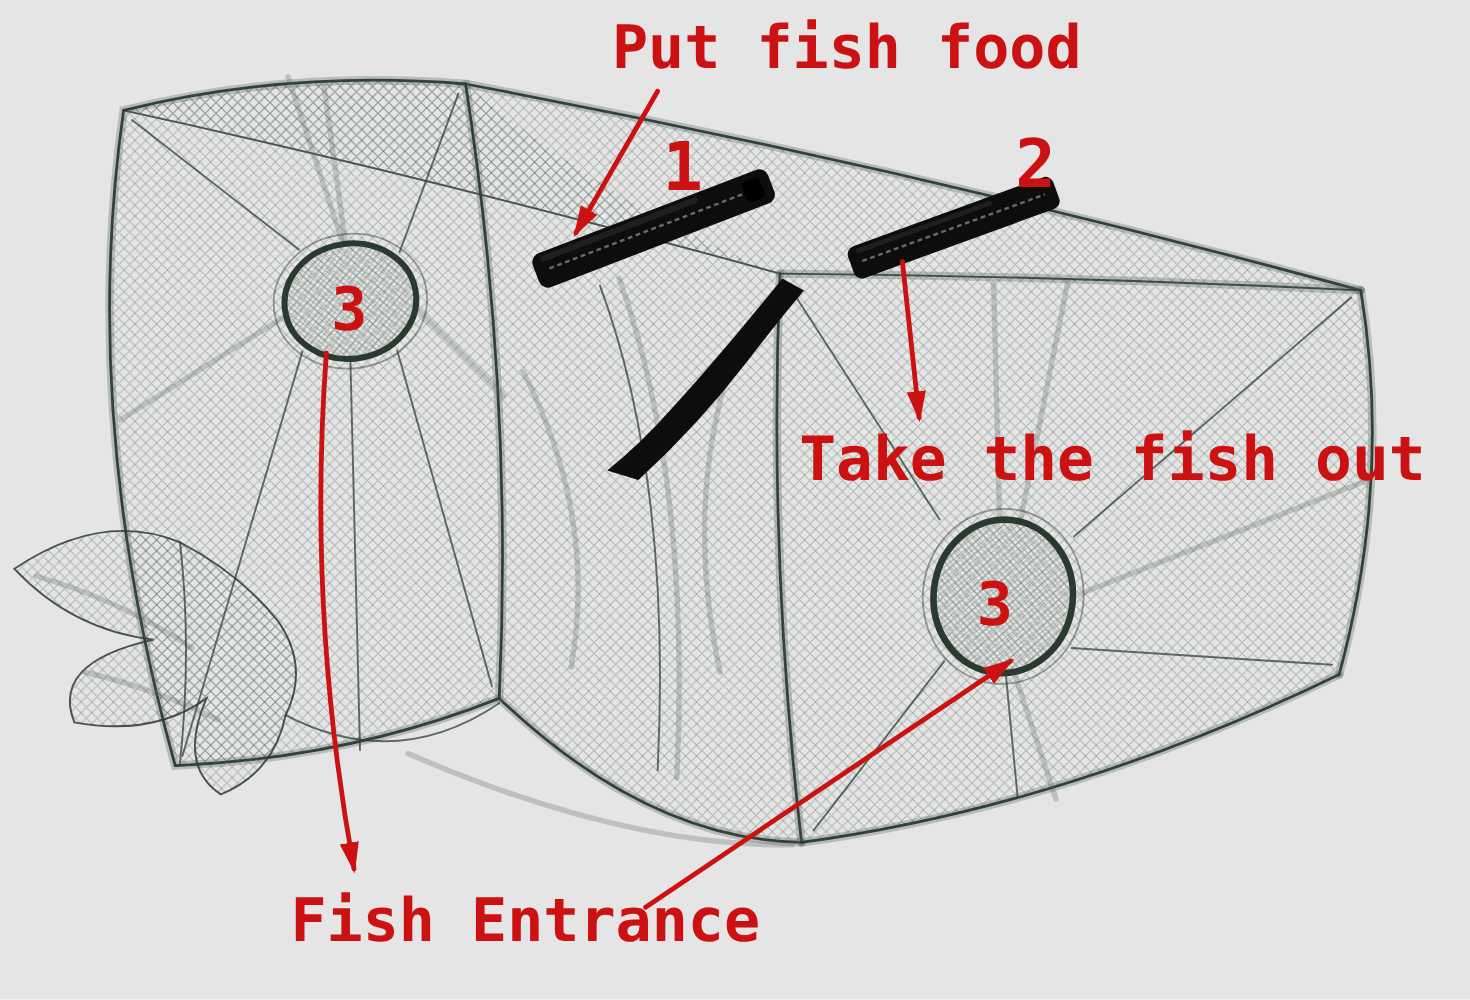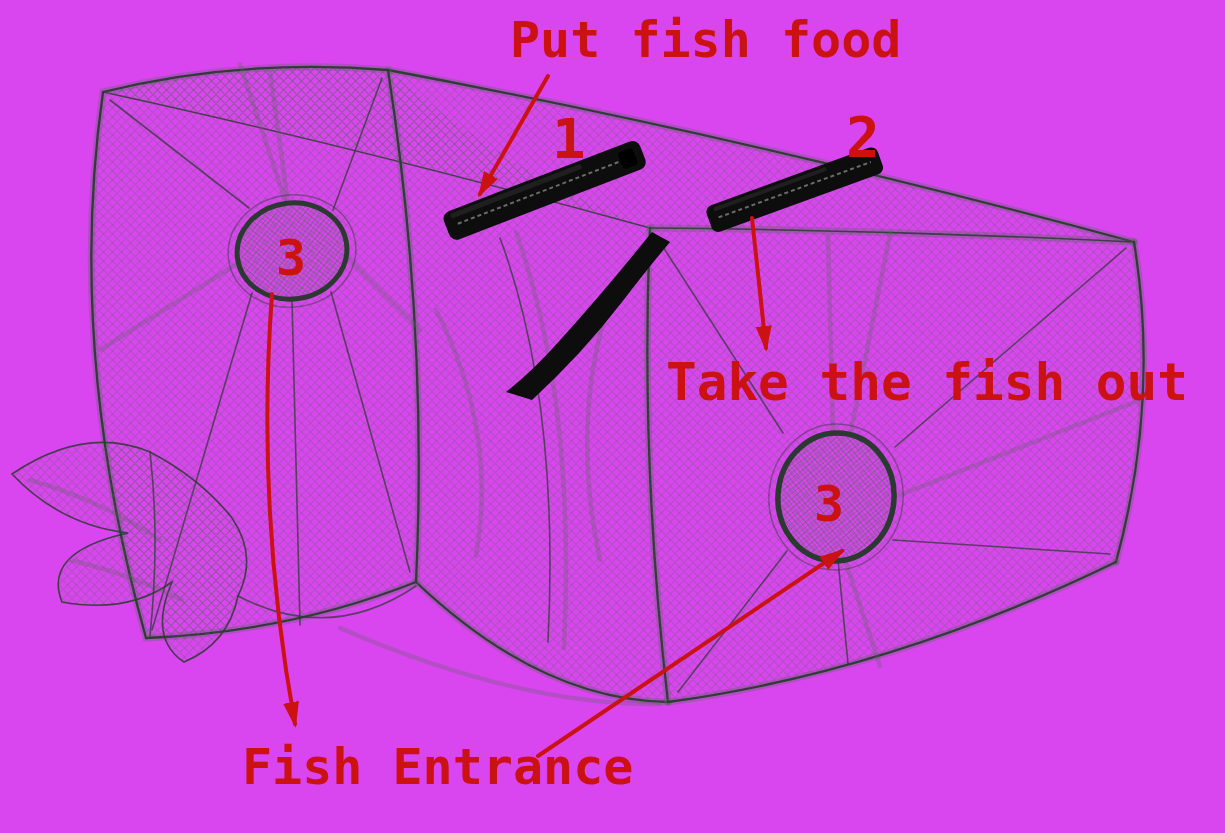--- a/index.html
+++ b/index.html
@@ -5,21 +5,21 @@
   :root{
     --annotation:#cb1111;
     --net-line:#2b3a31;
     --net-mesh:#55665b;
     --zipper:#0d0d0d;
   }
   html,body{margin:0;padding:0;background:#ffffff;}
   .stage{
     position:relative;
     width:1225px;height:833px;
-    background:#d946ef;
+    background:#e5e5e5;
     overflow:hidden;
     font-family:"DejaVu Sans Mono","Liberation Mono",monospace;
   }
   svg{position:absolute;inset:0;display:block;}
   .mesh-line{stroke:var(--net-mesh);}
   .face-fill{fill:url(#mesh);stroke:none;}
   .edge-soft{fill:none;stroke:var(--net-mesh);stroke-width:7;stroke-opacity:.32;stroke-linecap:round;}
   .edge-hard{fill:none;stroke:var(--net-line);stroke-width:2.3;stroke-opacity:.95;stroke-linecap:round;}
   .edge-thin{fill:none;stroke:var(--net-line);stroke-width:1.6;stroke-opacity:.85;stroke-linecap:round;}
   .wire{fill:none;stroke:var(--net-line);stroke-width:1.6;stroke-opacity:.72;stroke-linecap:round;}

